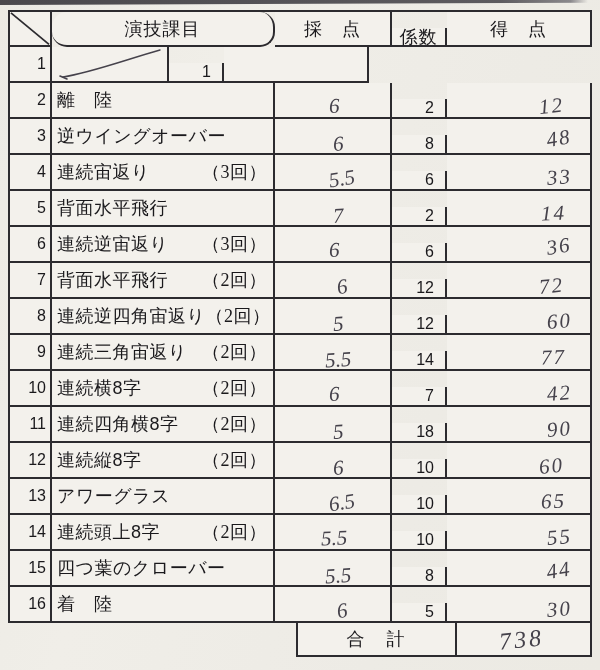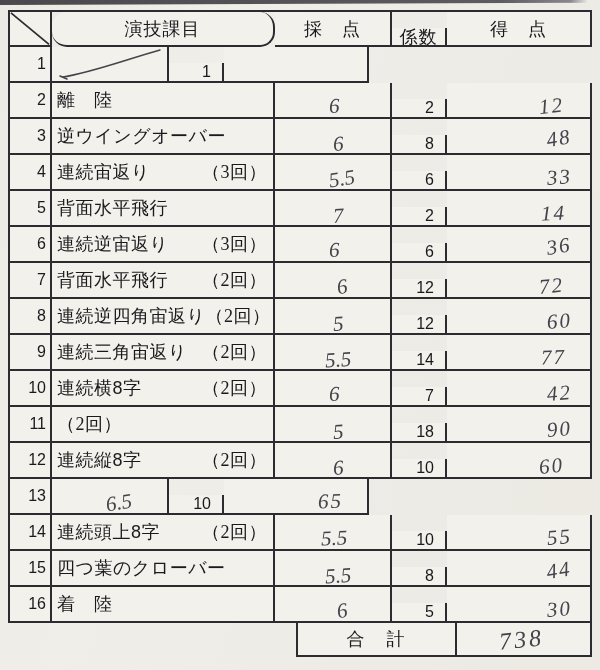--- a/index.html
+++ b/index.html
@@ -294,20 +294,21 @@
     <div class="td col-points">
       <span class="hw hw-points">42</span>
     </div>
   </div>
 
   <div class="tr">
     <div class="td col-no">
       <span>11</span>
     </div>
     <div class="td col-subject">
+      <span class="subject-name">連続四角横8字</span>
       <span class="subject-count">（2回）</span>
     </div>
     <div class="td col-score">
 
       <span class="hw hw-score">5</span>
     </div>
     <div class="td col-coef">
       <span>18</span>
     </div>
     <div class="td col-points">
@@ -331,20 +332,24 @@
       <span>10</span>
     </div>
     <div class="td col-points">
       <span class="hw hw-points">60</span>
     </div>
   </div>
 
   <div class="tr">
     <div class="td col-no">
       <span>13</span>
+    </div>
+    <div class="td col-subject">
+      <span class="subject-name">アワーグラス</span>
+      <span class="subject-count"></span>
     </div>
     <div class="td col-score">
 
       <span class="hw hw-score">6.5</span>
     </div>
     <div class="td col-coef">
       <span>10</span>
     </div>
     <div class="td col-points">
       <span class="hw hw-points">65</span>

